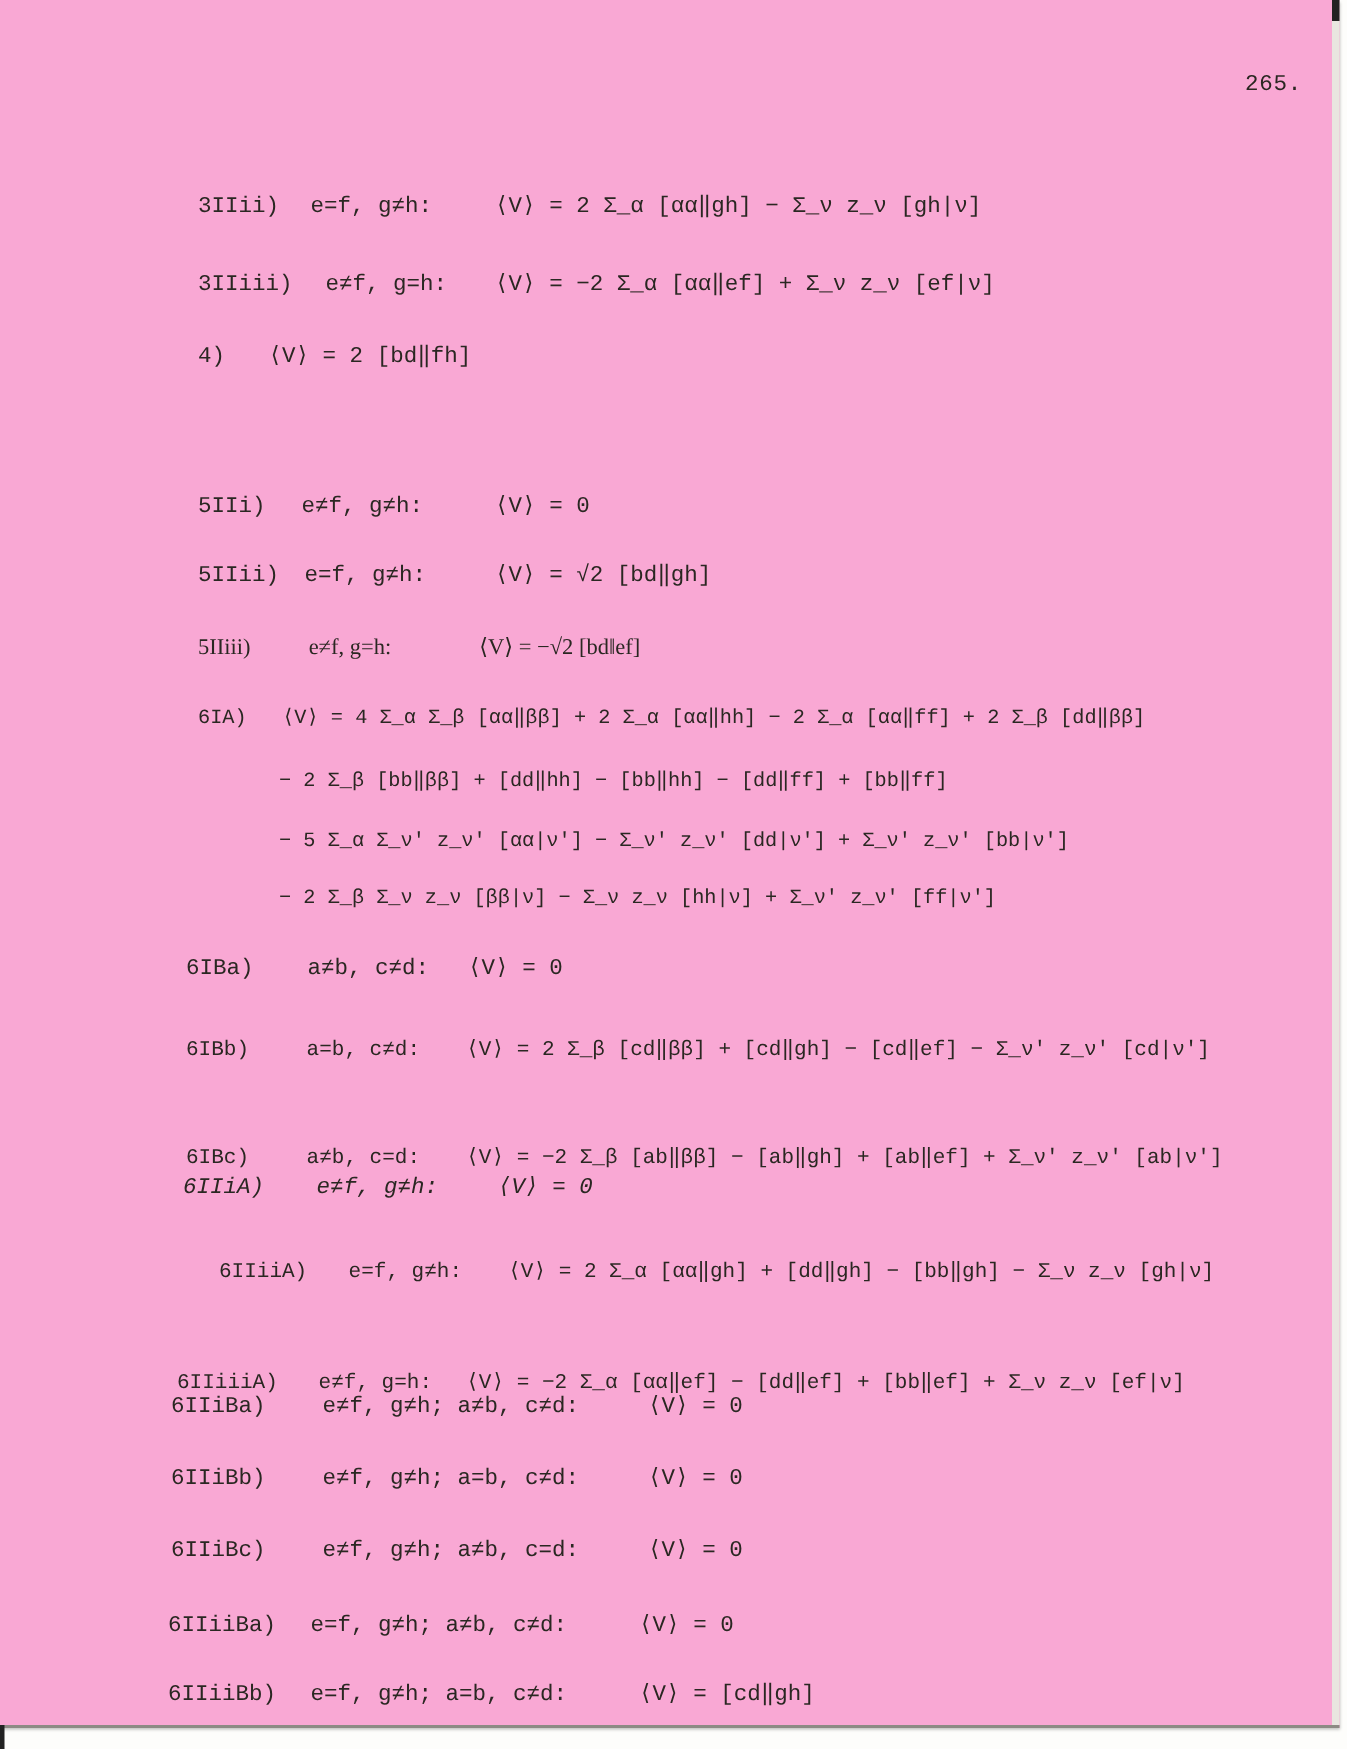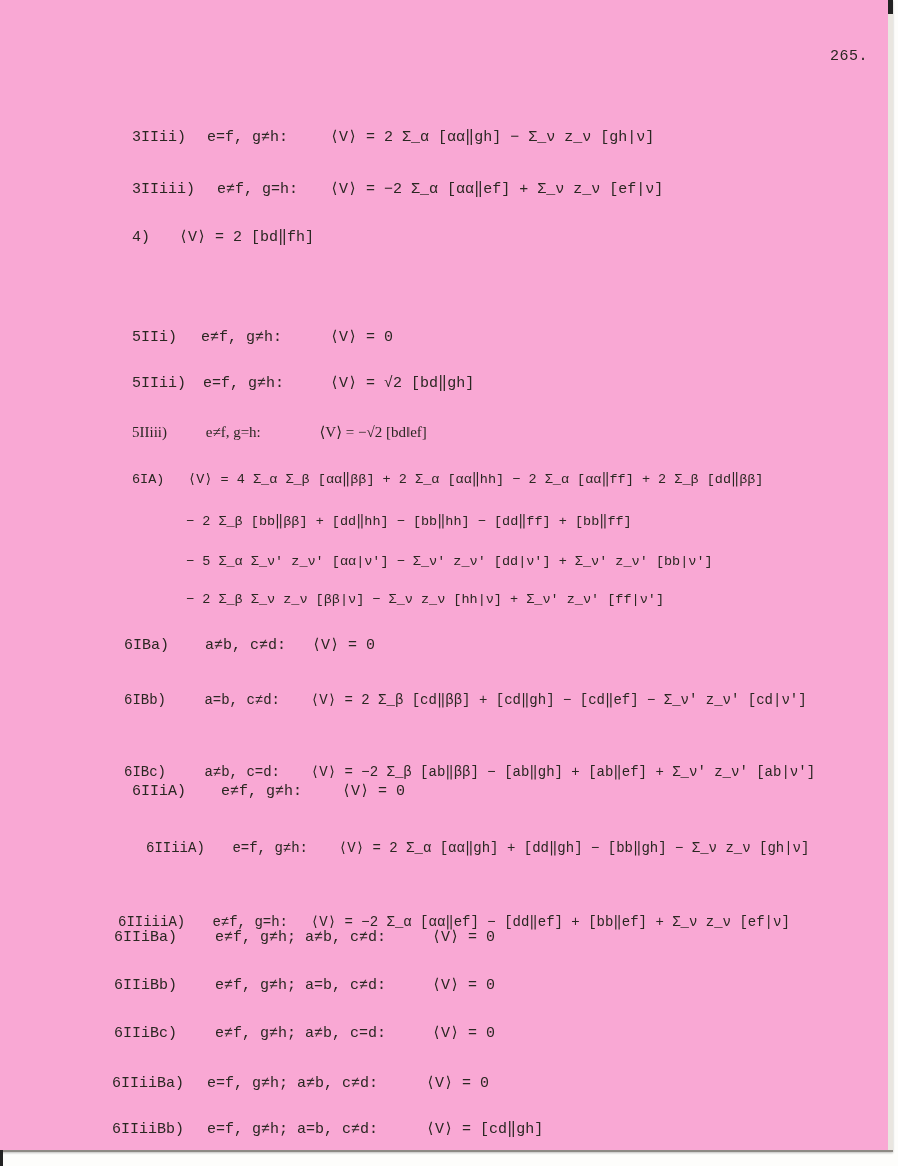--- a/index.html
+++ b/index.html
@@ -86,21 +86,21 @@
     <span class="label" style="width:98px">a=b, c≠d:</span>
     <span class="math">⟨V⟩ = 2 Σ_β [cd‖ββ] + [cd‖gh] − [cd‖ef] − Σ_ν′ z_ν′ [cd|ν′]</span>
   </div>
 
   <div class="eq" style="left:124px;top:738px;font-size:14px;margin-top:24px;">
     <span class="label" style="width:72px">6IBc)</span>
     <span class="label" style="width:98px">a≠b, c=d:</span>
     <span class="math">⟨V⟩ = −2 Σ_β [ab‖ββ] − [ab‖gh] + [ab‖ef] + Σ_ν′ z_ν′ [ab|ν′]</span>
   </div>
 
-  <div class="eq" style="left:132px;top:782px;">
+  <div class="eq" style="left:122px;top:782px;font-style:italic;">
     <span class="label" style="width:80px">6IIiA)</span>
     <span class="label" style="width:112px">e≠f, g≠h:</span>
     <span class="math">⟨V⟩ = 0</span>
   </div>
 
   <div class="eq" style="left:118px;top:838px;font-size:14px;margin-left:28px;">
     <span class="label" style="width:78px">6IIiiA)</span>
     <span class="label" style="width:98px">e=f, g≠h:</span>
     <span class="math">⟨V⟩ = 2 Σ_α [αα‖gh] + [dd‖gh] − [bb‖gh] − Σ_ν z_ν [gh|ν]</span>
   </div>

